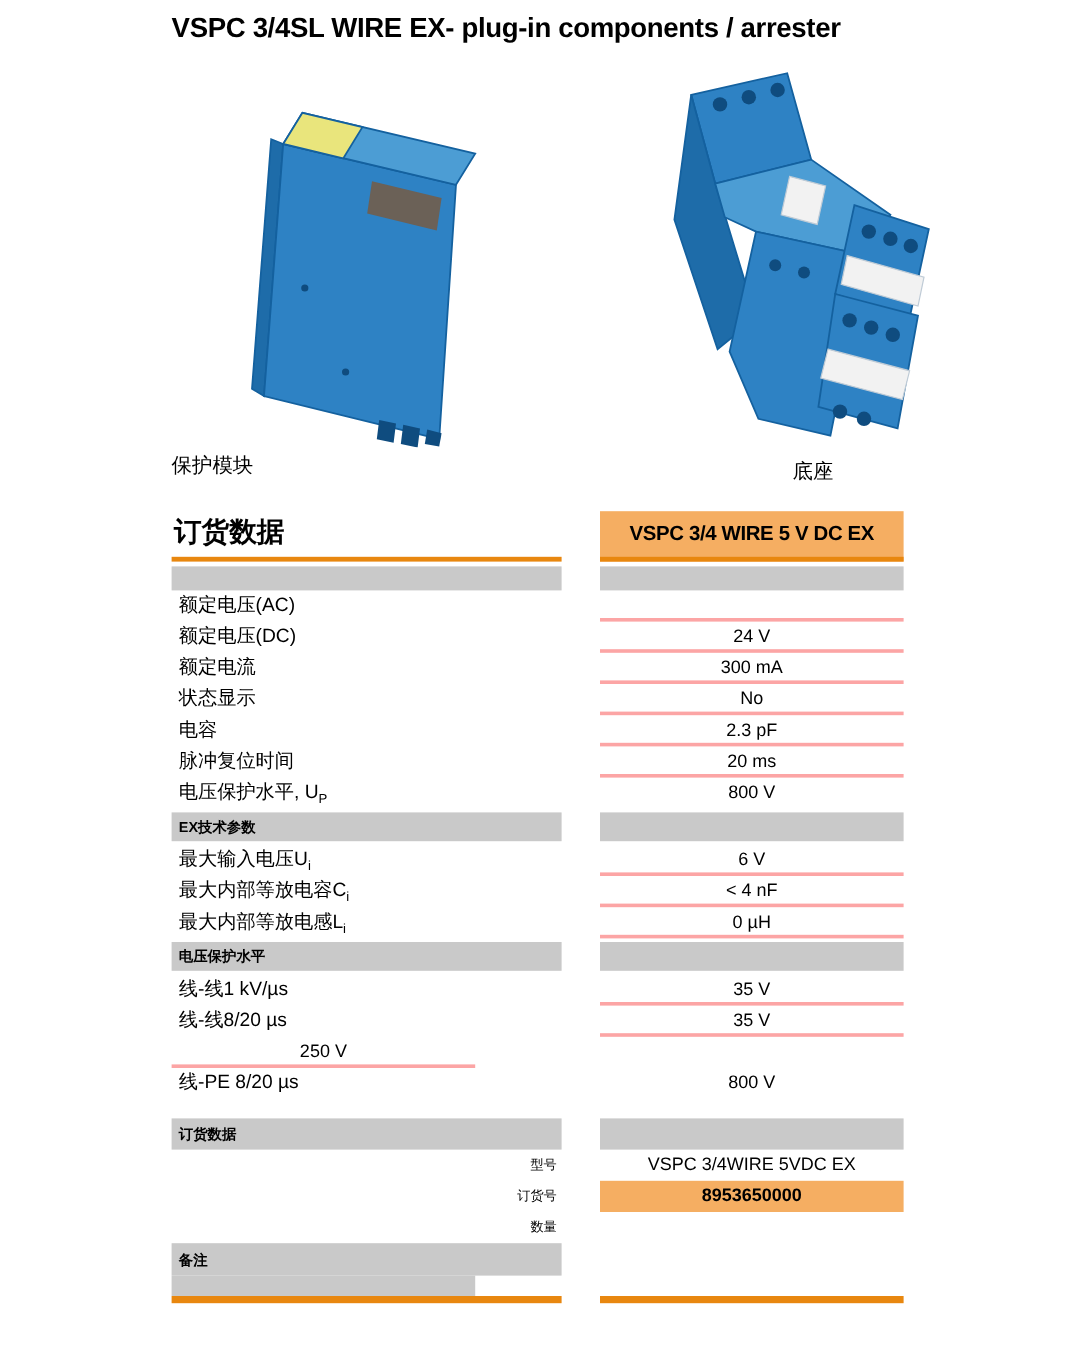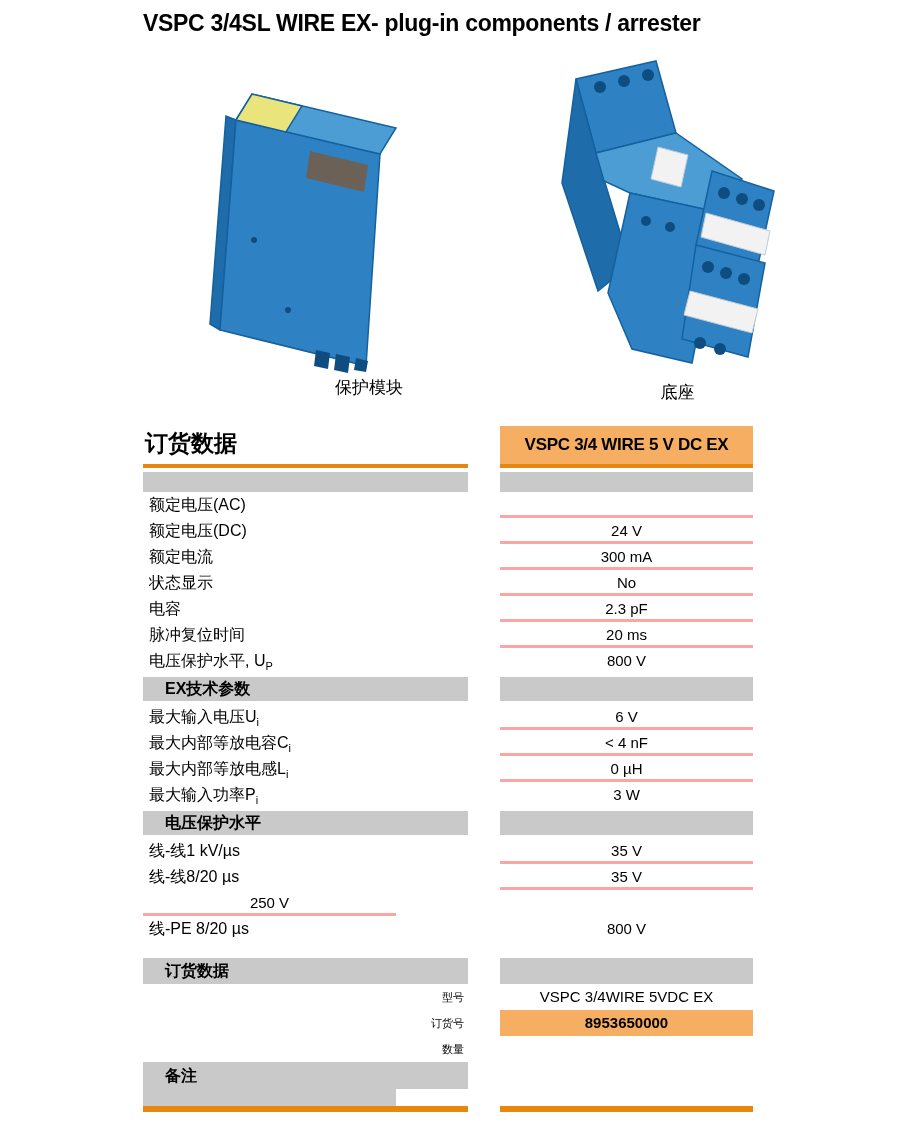--- a/index.html
+++ b/index.html
@@ -5,21 +5,21 @@
   html,body{margin:0;padding:0;background:#fff;}
   .page{position:relative;width:905px;height:1125px;background:#fff;overflow:hidden;
         font-family:"Liberation Sans",sans-serif;color:#000;}
 
   .title{position:absolute;left:143px;top:10px;font-size:23px;font-weight:bold;letter-spacing:-0.3px;}
 
   .fig{position:absolute;}
   .fig-module{left:168px;top:58px;width:275px;height:315px;}
   .fig-base{left:480px;top:53px;width:320px;height:322px;}
   .caption{position:absolute;font-size:17px;}
-  .caption-module{left:143px;top:376px;width:260px;text-align:right;}
+  .caption-module{left:143px;top:376px;width:260px;text-align:left;}
   .caption-base{left:560px;top:381px;width:235px;text-align:center;}
 
   .table-area{position:absolute;left:143px;top:418px;width:610px;}
   .row{display:flex;}
   .cell-l{width:325px;margin-right:32px;box-sizing:border-box;}
   .cell-r{width:253px;box-sizing:border-box;}
 
   .head-row{height:50px;align-items:flex-end;}
   .head-row .cell-l{border-bottom:4px solid var(--accent-orange,#E8870F);height:50px;
                     display:flex;align-items:flex-end;}
@@ -33,21 +33,21 @@
   .bar-row .cell-l,.bar-row .cell-r{background:var(--section-gray,#C9C9C9);height:20px;}
 
   .spec-row{height:26px;}
   .spec-label{font-size:16px;line-height:26px;padding-left:6px;white-space:nowrap;}
   .spec-label sub{font-size:11px;line-height:0;}
   .spec-value{font-size:15px;line-height:25px;text-align:center;border-bottom:3px solid #fca5a5;}
   .spec-row.last .spec-value{border-bottom:none;}
 
   .section-row{height:24px;margin:3px 0;}
   .section-row .cell-l,.section-row .cell-r{background:var(--section-gray,#C9C9C9);height:24px;}
-  .section-label{font-size:16px;font-weight:bold;line-height:24px;padding-left:22px;}
+  .section-label{font-size:12px;font-weight:bold;line-height:24px;padding-left:6px;}
 
   .order-bar{margin-top:16px;height:26px;}
   .order-bar .cell-l,.order-bar .cell-r{background:var(--section-gray,#C9C9C9);height:26px;}
   .order-bar .section-label{line-height:26px;}
 
   .order-row{height:26px;}
   .order-label{font-size:11px;line-height:26px;text-align:right;padding-right:4px;}
   .order-value{font-size:15px;line-height:26px;text-align:center;}
   .order-value.highlight{background:var(--highlight-orange,#F5AE62);font-weight:bold;}
 
@@ -177,24 +177,20 @@
       <div class="cell-r spec-value">6 V</div>
     </div>
     <div class="row spec-row">
       <div class="cell-l spec-label"><span>最大内部等放电容C</span><sub>i</sub></div>
       <div class="cell-r spec-value">&lt; 4 nF</div>
     </div>
     <div class="row spec-row">
       <div class="cell-l spec-label"><span>最大内部等放电感L</span><sub>i</sub></div>
       <div class="cell-r spec-value">0 µH</div>
     </div>
-    <div class="row spec-row last">
-      <div class="cell-l spec-label"><span>最大输入功率P</span><sub>i</sub></div>
-      <div class="cell-r spec-value">3 W</div>
-    </div>
 
     <div class="row section-row">
       <div class="cell-l">
         <div class="section-label">电压保护水平</div>
       </div>
       <div class="cell-r"></div>
     </div>
 
     <div class="row spec-row">
       <div class="cell-l spec-label">线-线1 kV/µs</div>

